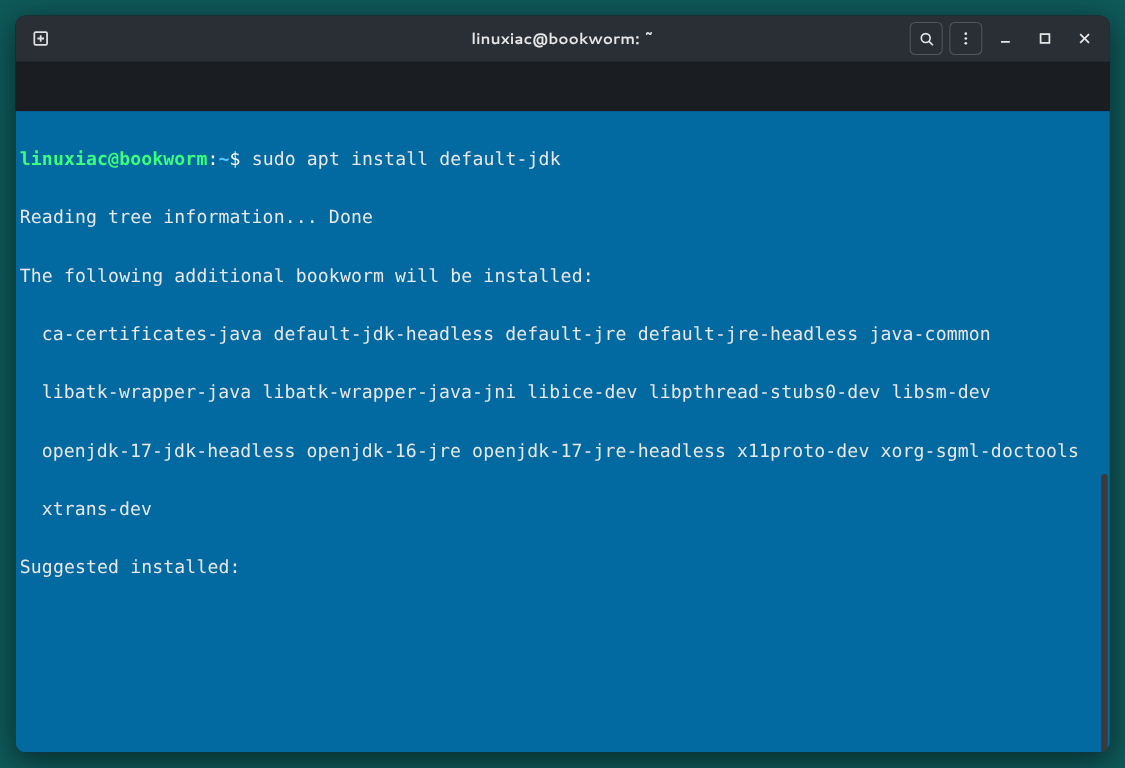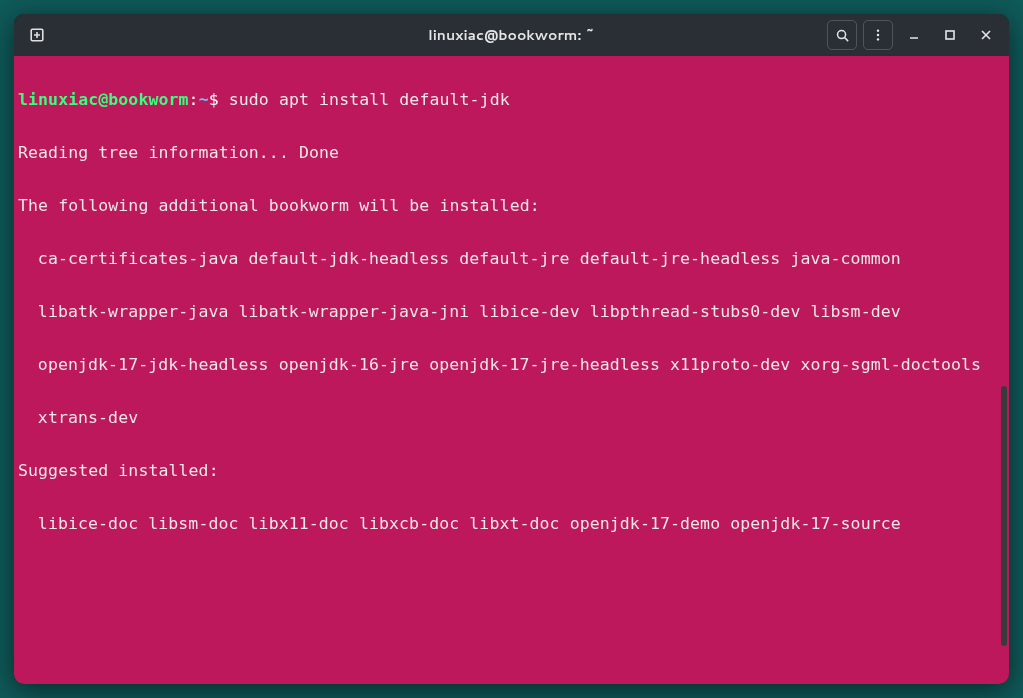--- a/index.html
+++ b/index.html
@@ -15,20 +15,21 @@
       left: 14px;
       top: 14px;
       width: 995px;
       height: 670px;
       background: #1a1d21;
       border-radius: 10px;
       box-shadow: 0 6px 28px rgba(0,0,0,.55);
       display: flex;
       flex-direction: column;
       overflow: hidden;
+      gap: 45px;
     }
     
     .titlebar {
       height: 42px;
       background: #2a2f35;
       display: flex;
       align-items: center;
       padding: 0 8px;
       color: #e6e6e6;
       font-family: "Cantarell","DejaVu Sans",sans-serif;
@@ -66,21 +67,21 @@
     }
     .win-btn {
       width: 30px; height: 30px;
       display: flex; align-items: center; justify-content: center;
     }
     .win-btn svg { width: 12px; height: 12px; }
 
     
     .term-wrap {
       flex: 1;
-      background: #be185d;
+      background: #0369a1;
       position: relative;
       overflow: hidden;
     }
     .term {
       color: #f2f2f2;
       font-size: 16.5px;
       line-height: 26.5px;
       padding: 4px 4px 4px 4px;
       white-space: pre-wrap;
       letter-spacing: .1px;
@@ -158,21 +159,20 @@
   <div class="term-wrap">
     <div class="term">
 <span class="line"><span class="c-prompt">linuxiac@bookworm</span><span class="c-white">:</span><span class="c-tilde">~</span><span class="c-white">$</span> <span class="c-body">sudo apt install default-jdk</span></span>
 <span class="line c-body">Reading tree information... Done</span>
 <span class="line c-body">The following additional bookworm will be installed:</span>
 <span class="indent c-body">ca-certificates-java default-jdk-headless default-jre default-jre-headless java-common</span>
 <span class="indent c-body">libatk-wrapper-java libatk-wrapper-java-jni libice-dev libpthread-stubs0-dev libsm-dev</span>
 <span class="indent c-body">openjdk-17-jdk-headless openjdk-16-jre openjdk-17-jre-headless x11proto-dev xorg-sgml-doctools</span>
 <span class="indent c-body">xtrans-dev</span>
 <span class="line c-body">Suggested installed:</span>
-<span class="indent c-body">libice-doc libsm-doc libx11-doc libxcb-doc libxt-doc openjdk-17-demo openjdk-17-source</span>
 
 
 
 
 
 
 
 
 
 

